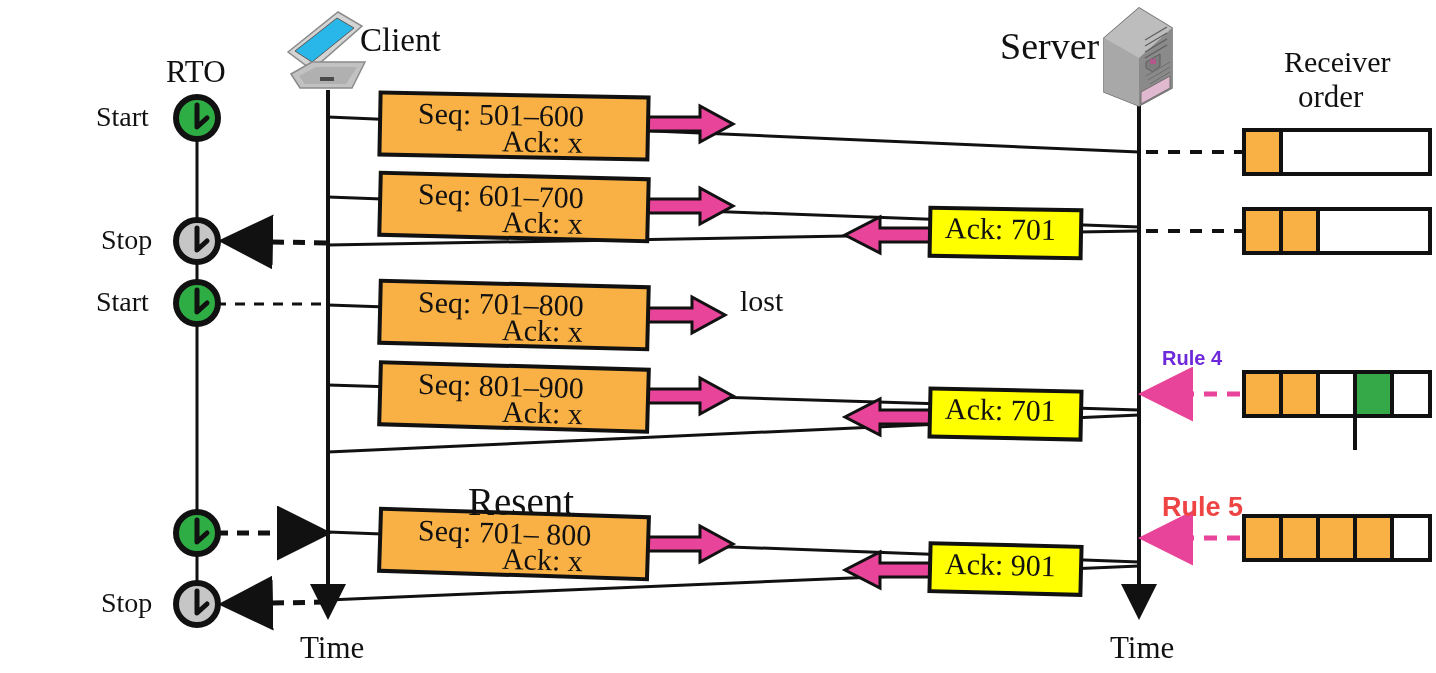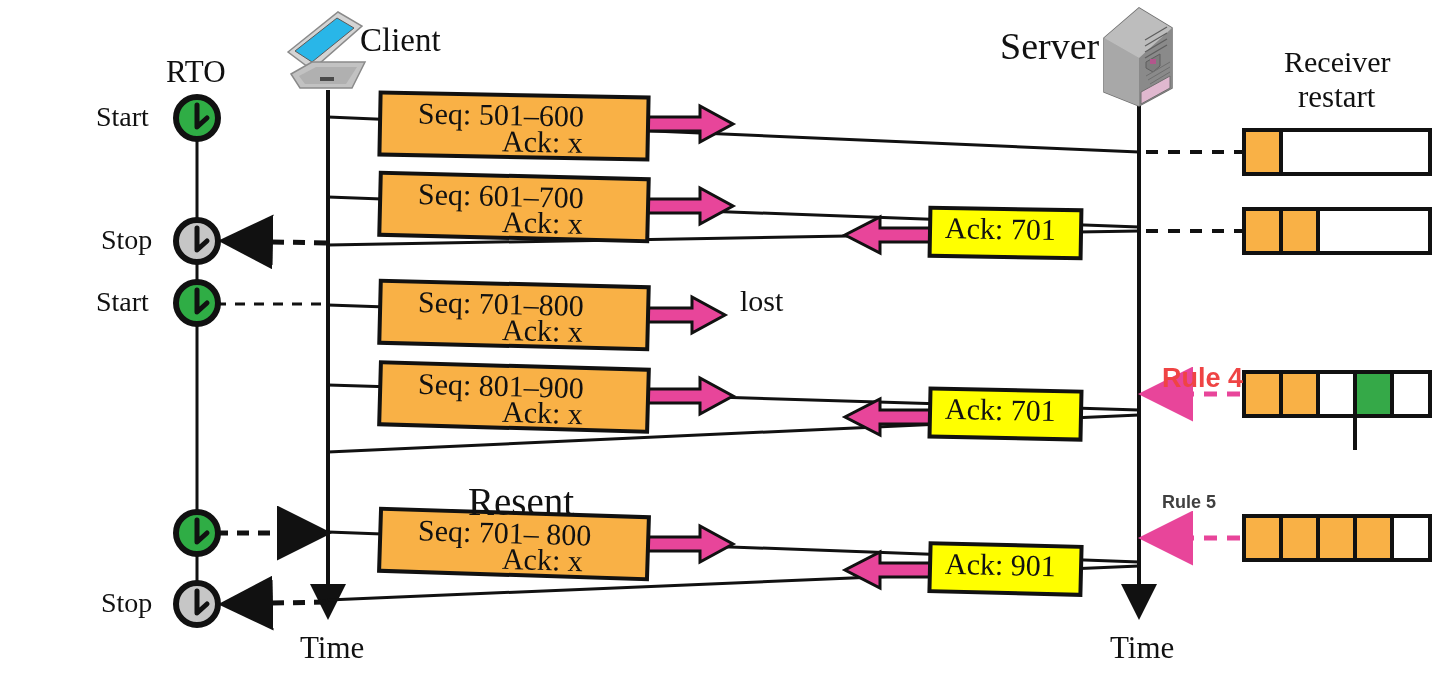--- a/index.html
+++ b/index.html
@@ -190,21 +190,21 @@
       </g>
       <polygon points="1141,92 1170,76 1170,88 1141,104" fill="#e0b8cf" stroke="#6e6e6e" stroke-width="1"></polygon>
     </g>
   </svg>
 
   <div class="txt serif" style="left:360px;top:22px;font-size:33px;">Client</div>
 
   <div class="txt serif" style="left:1000px;top:24px;font-size:38px;">Server</div>
 
   <div class="txt serif" style="left:1284px;top:45px;font-size:30px;">Receiver</div>
-  <div class="txt serif" style="left:1298px;top:79px;font-size:31px;">restart</div>
+  <div class="txt serif" style="left:1298px;top:79px;font-size:31px;">order</div>
 
   <div class="txt serif" style="left:166px;top:54px;font-size:31px;">RTO</div>
 
   <div class="txt serif" style="left:300px;top:630px;font-size:31px;">Time</div>
   <div class="txt serif" style="left:1110px;top:630px;font-size:31px;">Time</div>
 
   <div class="txt serif" style="left:96px;top:101px;font-size:28px;">Start</div>
   <div class="txt serif" style="left:101px;top:224px;font-size:28px;">Stop</div>
   <div class="txt serif" style="left:96px;top:286px;font-size:28px;">Start</div>
   <div class="txt serif" style="left:101px;top:587px;font-size:28px;">Stop</div>
@@ -226,16 +226,16 @@
 
   <div class="txt serif" style="left:945px;top:212px;font-size:30px;transform:rotate(1.0deg);">Ack: 701</div>
   <div class="txt serif" style="left:945px;top:393px;font-size:30px;transform:rotate(1.2deg);">Ack: 701</div>
   <div class="txt serif" style="left:945px;top:548px;font-size:30px;transform:rotate(1.4deg);">Ack: 901</div>
 
   <div class="txt serif" style="left:740px;top:284px;font-size:30px;">lost</div>
 
   <div class="txt serif" style="left:468px;top:479px;font-size:39px;">Resent</div>
 
 
-  <div class="txt sans-b" style="left:1162px;top:347px;font-size:27px;color:#ef4444;margin-top:16px;">Rule 4</div>
-  <div class="txt sans-b" style="left:1162px;top:492px;font-size:18px;color:#404040;">Rule 5</div>
+  <div class="txt sans-b" style="left:1162px;top:347px;font-size:20px;color:#6d28d9;">Rule 4</div>
+  <div class="txt sans-b" style="left:1162px;top:492px;font-size:27px;color:#ef4444;">Rule 5</div>
 
 </div>
 
 </body></html>

